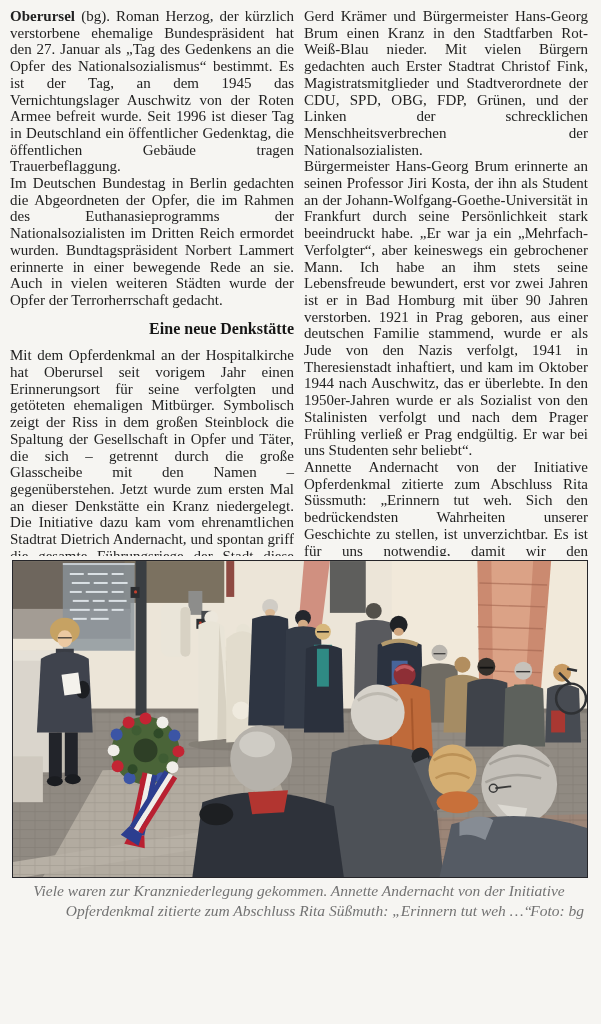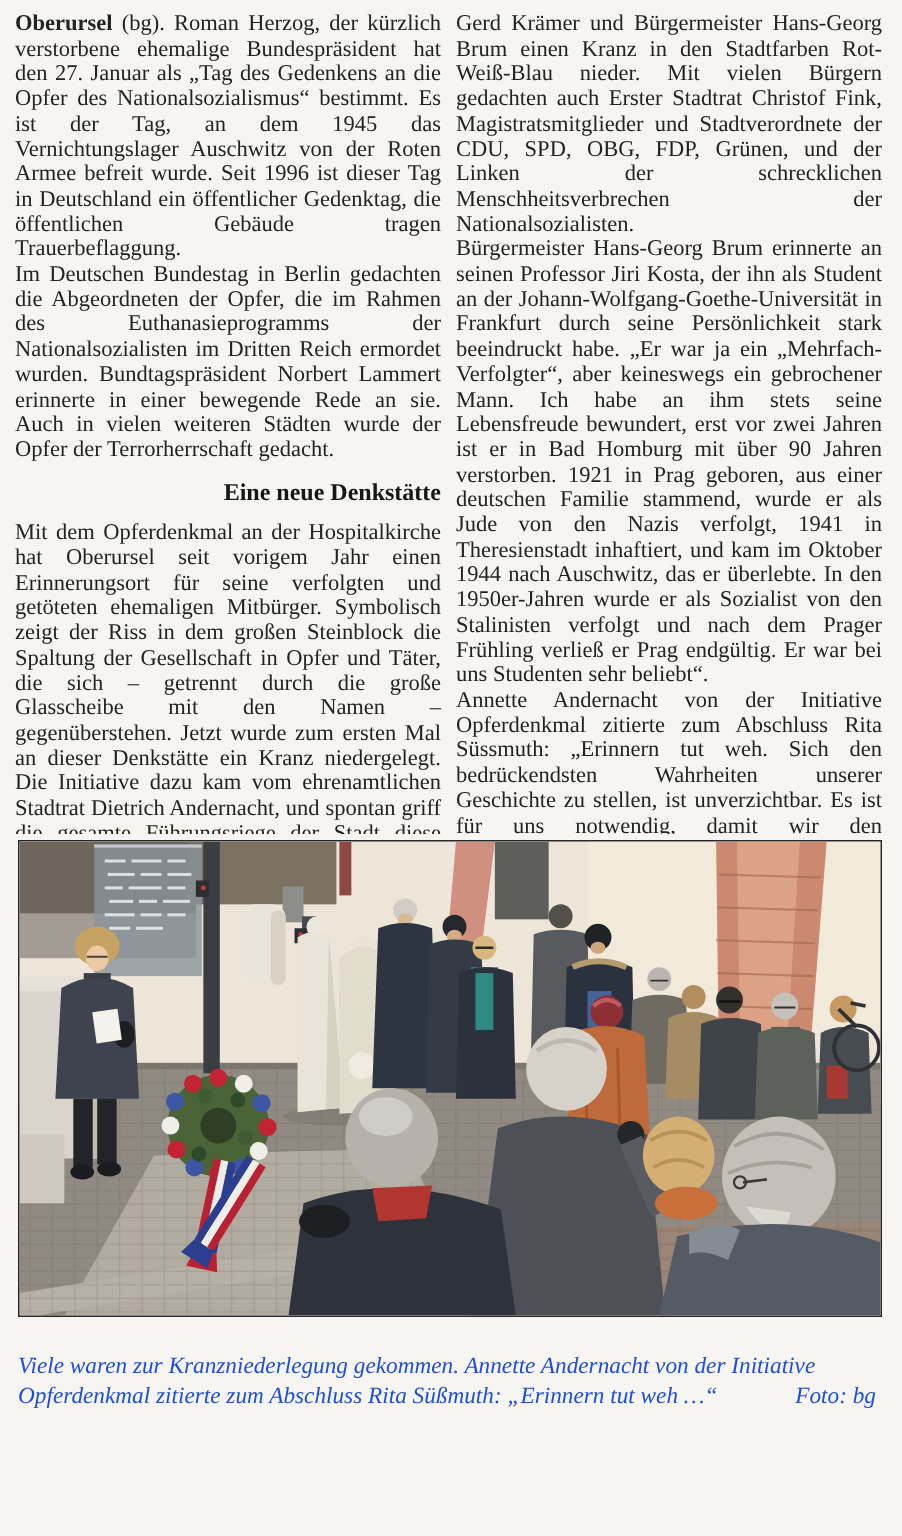--- a/index.html
+++ b/index.html
@@ -25,23 +25,24 @@
   .subhead{
     text-align:right;font-weight:bold;font-size:16px;
     margin:12px 0 10px 0;color:#161616;
   }
   .photo-frame{
     width:574px;height:316px;border:1px solid #26262a;
     margin:4px 0 0 2px;background:#ded8cc;overflow:hidden;
   }
   .photo-frame svg{display:block;}
   .caption{
-    position:relative;margin:23px 2px 0 2px;width:574px;
-    font-style:italic;font-size:15.5px;line-height:20px;color:#1d4ed8;
+    position:relative;margin:3px 2px 0 2px;width:574px;
+    font-style:italic;font-size:15.5px;line-height:20px;color:#737373;
     padding-right:0;
+    text-align:center;
   }
   .caption .credit{position:absolute;right:2px;bottom:0;font-style:italic;}
 </style>
 </head>
 <body>
 
 <div class="page">
 
 
   <div class="columns">

